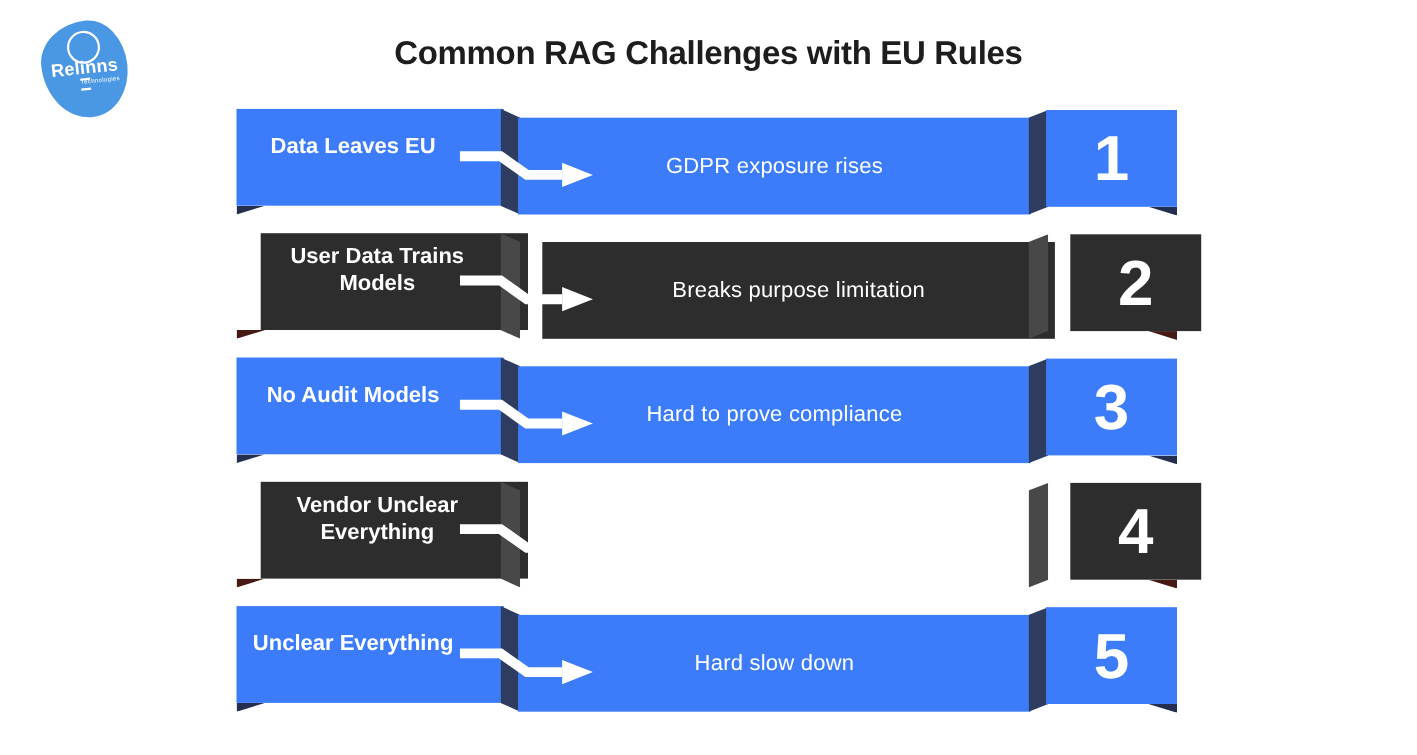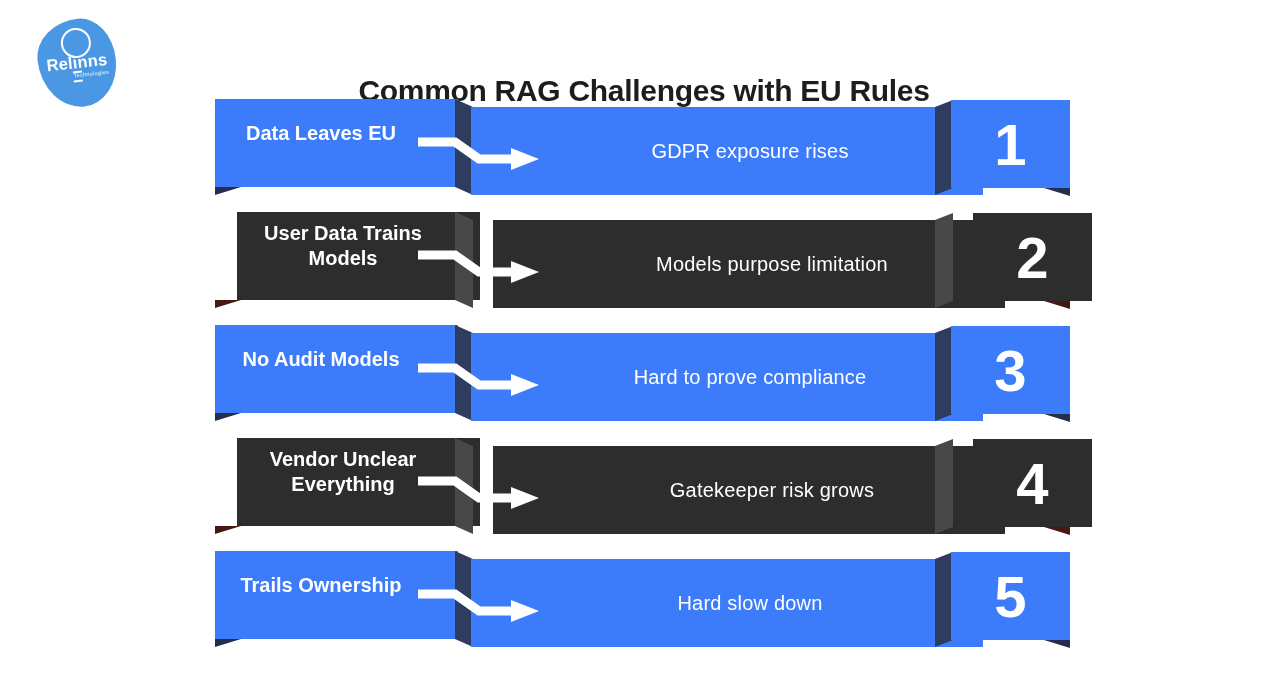--- a/index.html
+++ b/index.html
@@ -27,36 +27,36 @@
     color:#ffffff; font-weight:bold; font-size:16.5px; letter-spacing:0.2px;
   }
   .logo-sub {
     position:absolute; right:8px; top:53px; color:#ffffff; font-size:5.5px;
     letter-spacing:0.3px;
   }
 
   
   .title {
     position:absolute; left:0; width:1288px; top:32px; text-align:center;
-    font-size:30px; font-weight:bold; color:var(--c-title); letter-spacing:-0.3px;margin-top:42px;
+    font-size:30px; font-weight:bold; color:var(--c-title); letter-spacing:-0.3px;
   }
 
   
   .rows { position:absolute; left:215px; top:99px; width:855px; }
   .row { position:relative; width:855px; height:97px; margin-bottom:16px; }
 
   .seg { position:absolute; }
   .seg-left { left:0; top:0; width:243px; height:88px; }
   .fold1 {
     position:absolute; left:240px; top:0; width:18px; height:96px;
     clip-path:polygon(0 0, 18px 8px, 18px 96px, 0 88px);
   }
   .seg-mid {
     left:256px; top:8px; width:466px; height:88px;
-    display:flex; align-items:center; justify-content:center;padding-left:46px;
+    display:flex; align-items:center; justify-content:center;
   }
   .fold2 {
     position:absolute; left:720px; top:0; width:18px; height:96px;
     clip-path:polygon(0 8px, 18px 1px, 18px 89px, 0 96px);
   }
   .seg-num {
     left:736px; top:1px; width:119px; height:88px;
     display:flex; align-items:center; justify-content:center;
   }
   .tri { position:absolute; }
@@ -123,21 +123,21 @@
     </div>
 
     <div class="row dark">
       <div class="tri tri-left"></div>
       <div class="tri tri-right"></div>
       <div class="seg seg-left">
         <div class="row-label">User Data Trains Models</div>
       </div>
       <div class="fold fold1"></div>
       <div class="seg seg-mid">
-        <div class="row-desc">Models purpose limitation</div>
+        <div class="row-desc">Breaks purpose limitation</div>
       </div>
       <div class="fold fold2"></div>
       <div class="seg seg-num">
         <div class="row-num">2</div>
       </div>
       <svg class="row-arrow" viewBox="0 0 130 42" xmlns="http://www.w3.org/2000/svg">
         <polyline points="0,7 37,7 61,24 93,24" fill="none" stroke="#ffffff" stroke-width="9"></polyline>
         <polygon points="93,13 121,24 93,35" fill="#ffffff"></polygon>
       </svg>
     </div>
@@ -162,38 +162,35 @@
       </svg>
     </div>
 
     <div class="row dark">
       <div class="tri tri-left"></div>
       <div class="tri tri-right"></div>
       <div class="seg seg-left">
         <div class="row-label">Vendor Unclear Everything</div>
       </div>
       <div class="fold fold1"></div>
-      <div class="seg seg-mid">
-        <div class="row-desc">Gatekeeper risk grows</div>
-      </div>
       <div class="fold fold2"></div>
       <div class="seg seg-num">
         <div class="row-num">4</div>
       </div>
       <svg class="row-arrow" viewBox="0 0 130 42" xmlns="http://www.w3.org/2000/svg">
         <polyline points="0,7 37,7 61,24 93,24" fill="none" stroke="#ffffff" stroke-width="9"></polyline>
         <polygon points="93,13 121,24 93,35" fill="#ffffff"></polygon>
       </svg>
     </div>
 
     <div class="row blue">
       <div class="tri tri-left"></div>
       <div class="tri tri-right"></div>
       <div class="seg seg-left">
-        <div class="row-label">Trails Ownership</div>
+        <div class="row-label">Unclear Everything</div>
       </div>
       <div class="fold fold1"></div>
       <div class="seg seg-mid">
         <div class="row-desc">Hard slow down</div>
       </div>
       <div class="fold fold2"></div>
       <div class="seg seg-num">
         <div class="row-num">5</div>
       </div>
       <svg class="row-arrow" viewBox="0 0 130 42" xmlns="http://www.w3.org/2000/svg">

